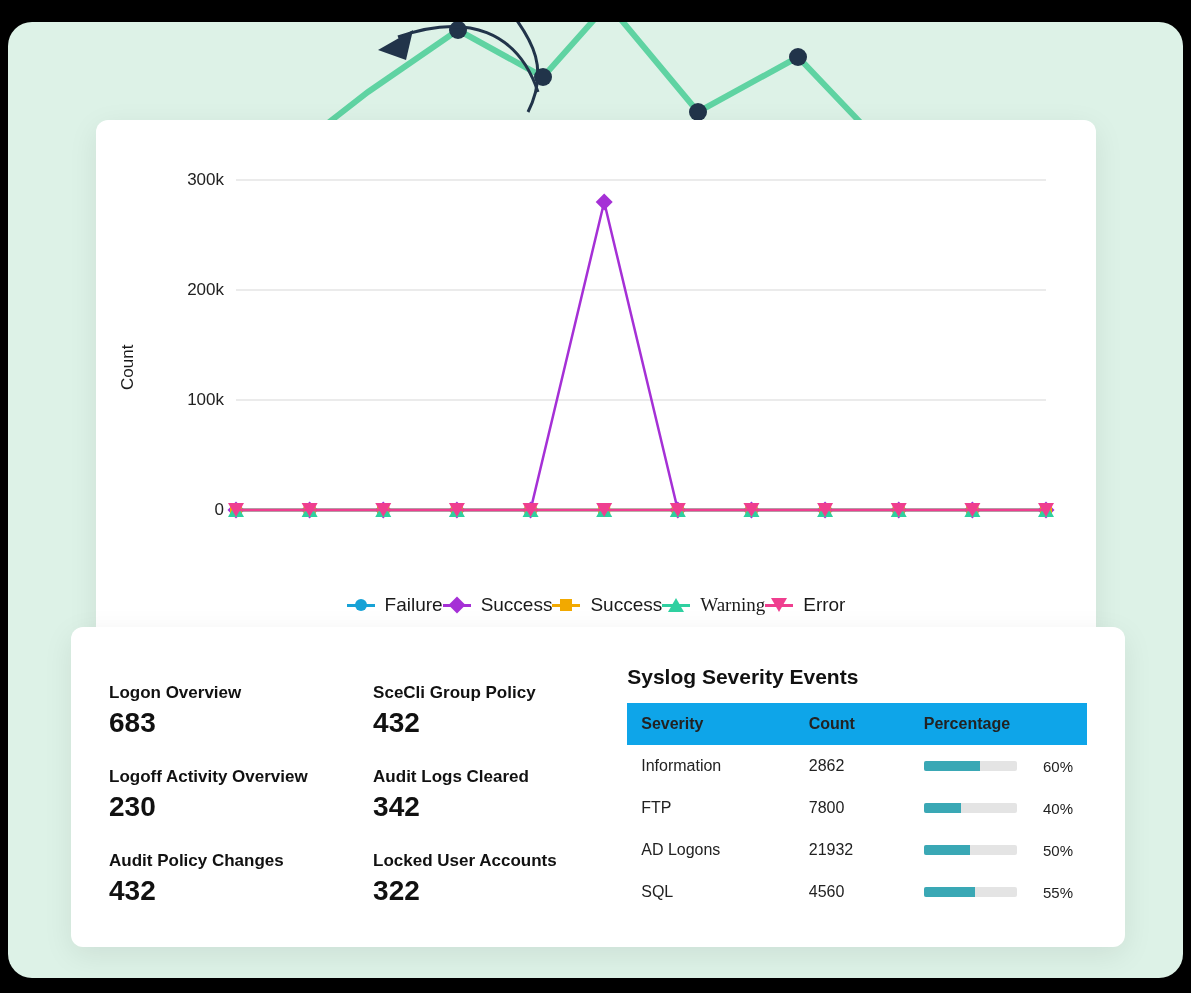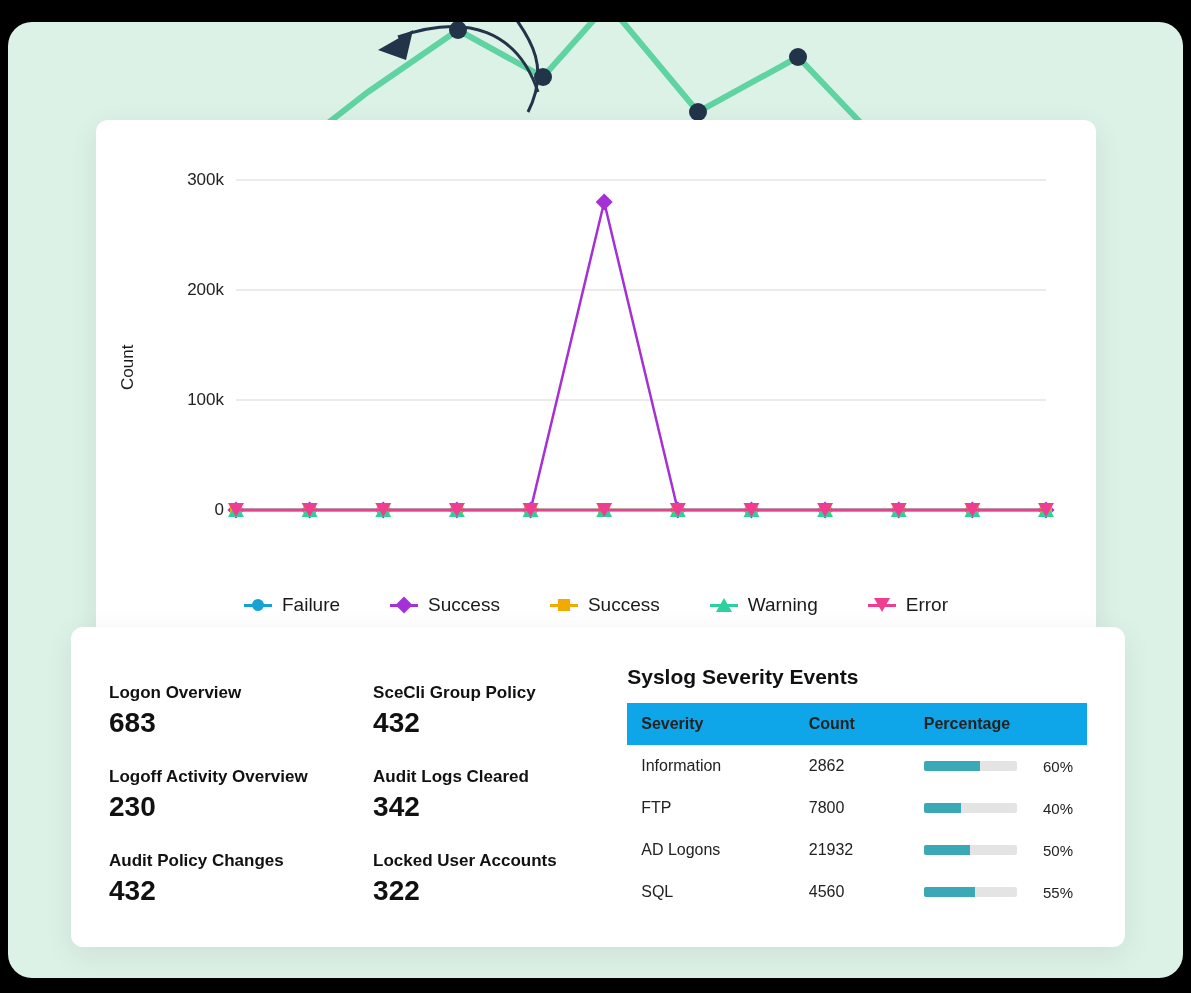--- a/index.html
+++ b/index.html
@@ -61,21 +61,20 @@
     font-size: 17px;
     color: #1a1a1a;
   }
   .legend {
     position: absolute;
     left: 0;
     right: 0;
     bottom: 24px;
     display: flex;
     justify-content: center;
-    gap: 50px;
     font-size: 19px;
     color: #1a1a1a;
   }
   .legend-item {
     display: inline-flex;
     align-items: center;
     gap: 10px;
   }
   .legend-sym {
     width: 28px;
@@ -302,21 +301,21 @@
        </span>
        <span style="color:#1a1a1a">Success</span>
           </span>
           <span class="legend-item" style="color: rgb(242, 169, 0);">
             <span class="legend-sym">
          <span class="line"></span>
          <span class="mk-square"></span>
        </span>
        <span style="color:#1a1a1a">Success</span>
           </span>
-          <span class="legend-item" style="color: rgb(47, 208, 160);">
+          <span class="legend-item" style="color: rgb(47, 208, 160); font-family: Liberation Serif, serif;">
             <span class="legend-sym">
          <span class="line"></span>
          <span class="mk-tri-up"></span>
        </span>
        <span style="color:#1a1a1a">Warning</span>
           </span>
           <span class="legend-item" style="color: rgb(239, 62, 143);">
             <span class="legend-sym">
          <span class="line"></span>
          <span class="mk-tri-down"></span>

